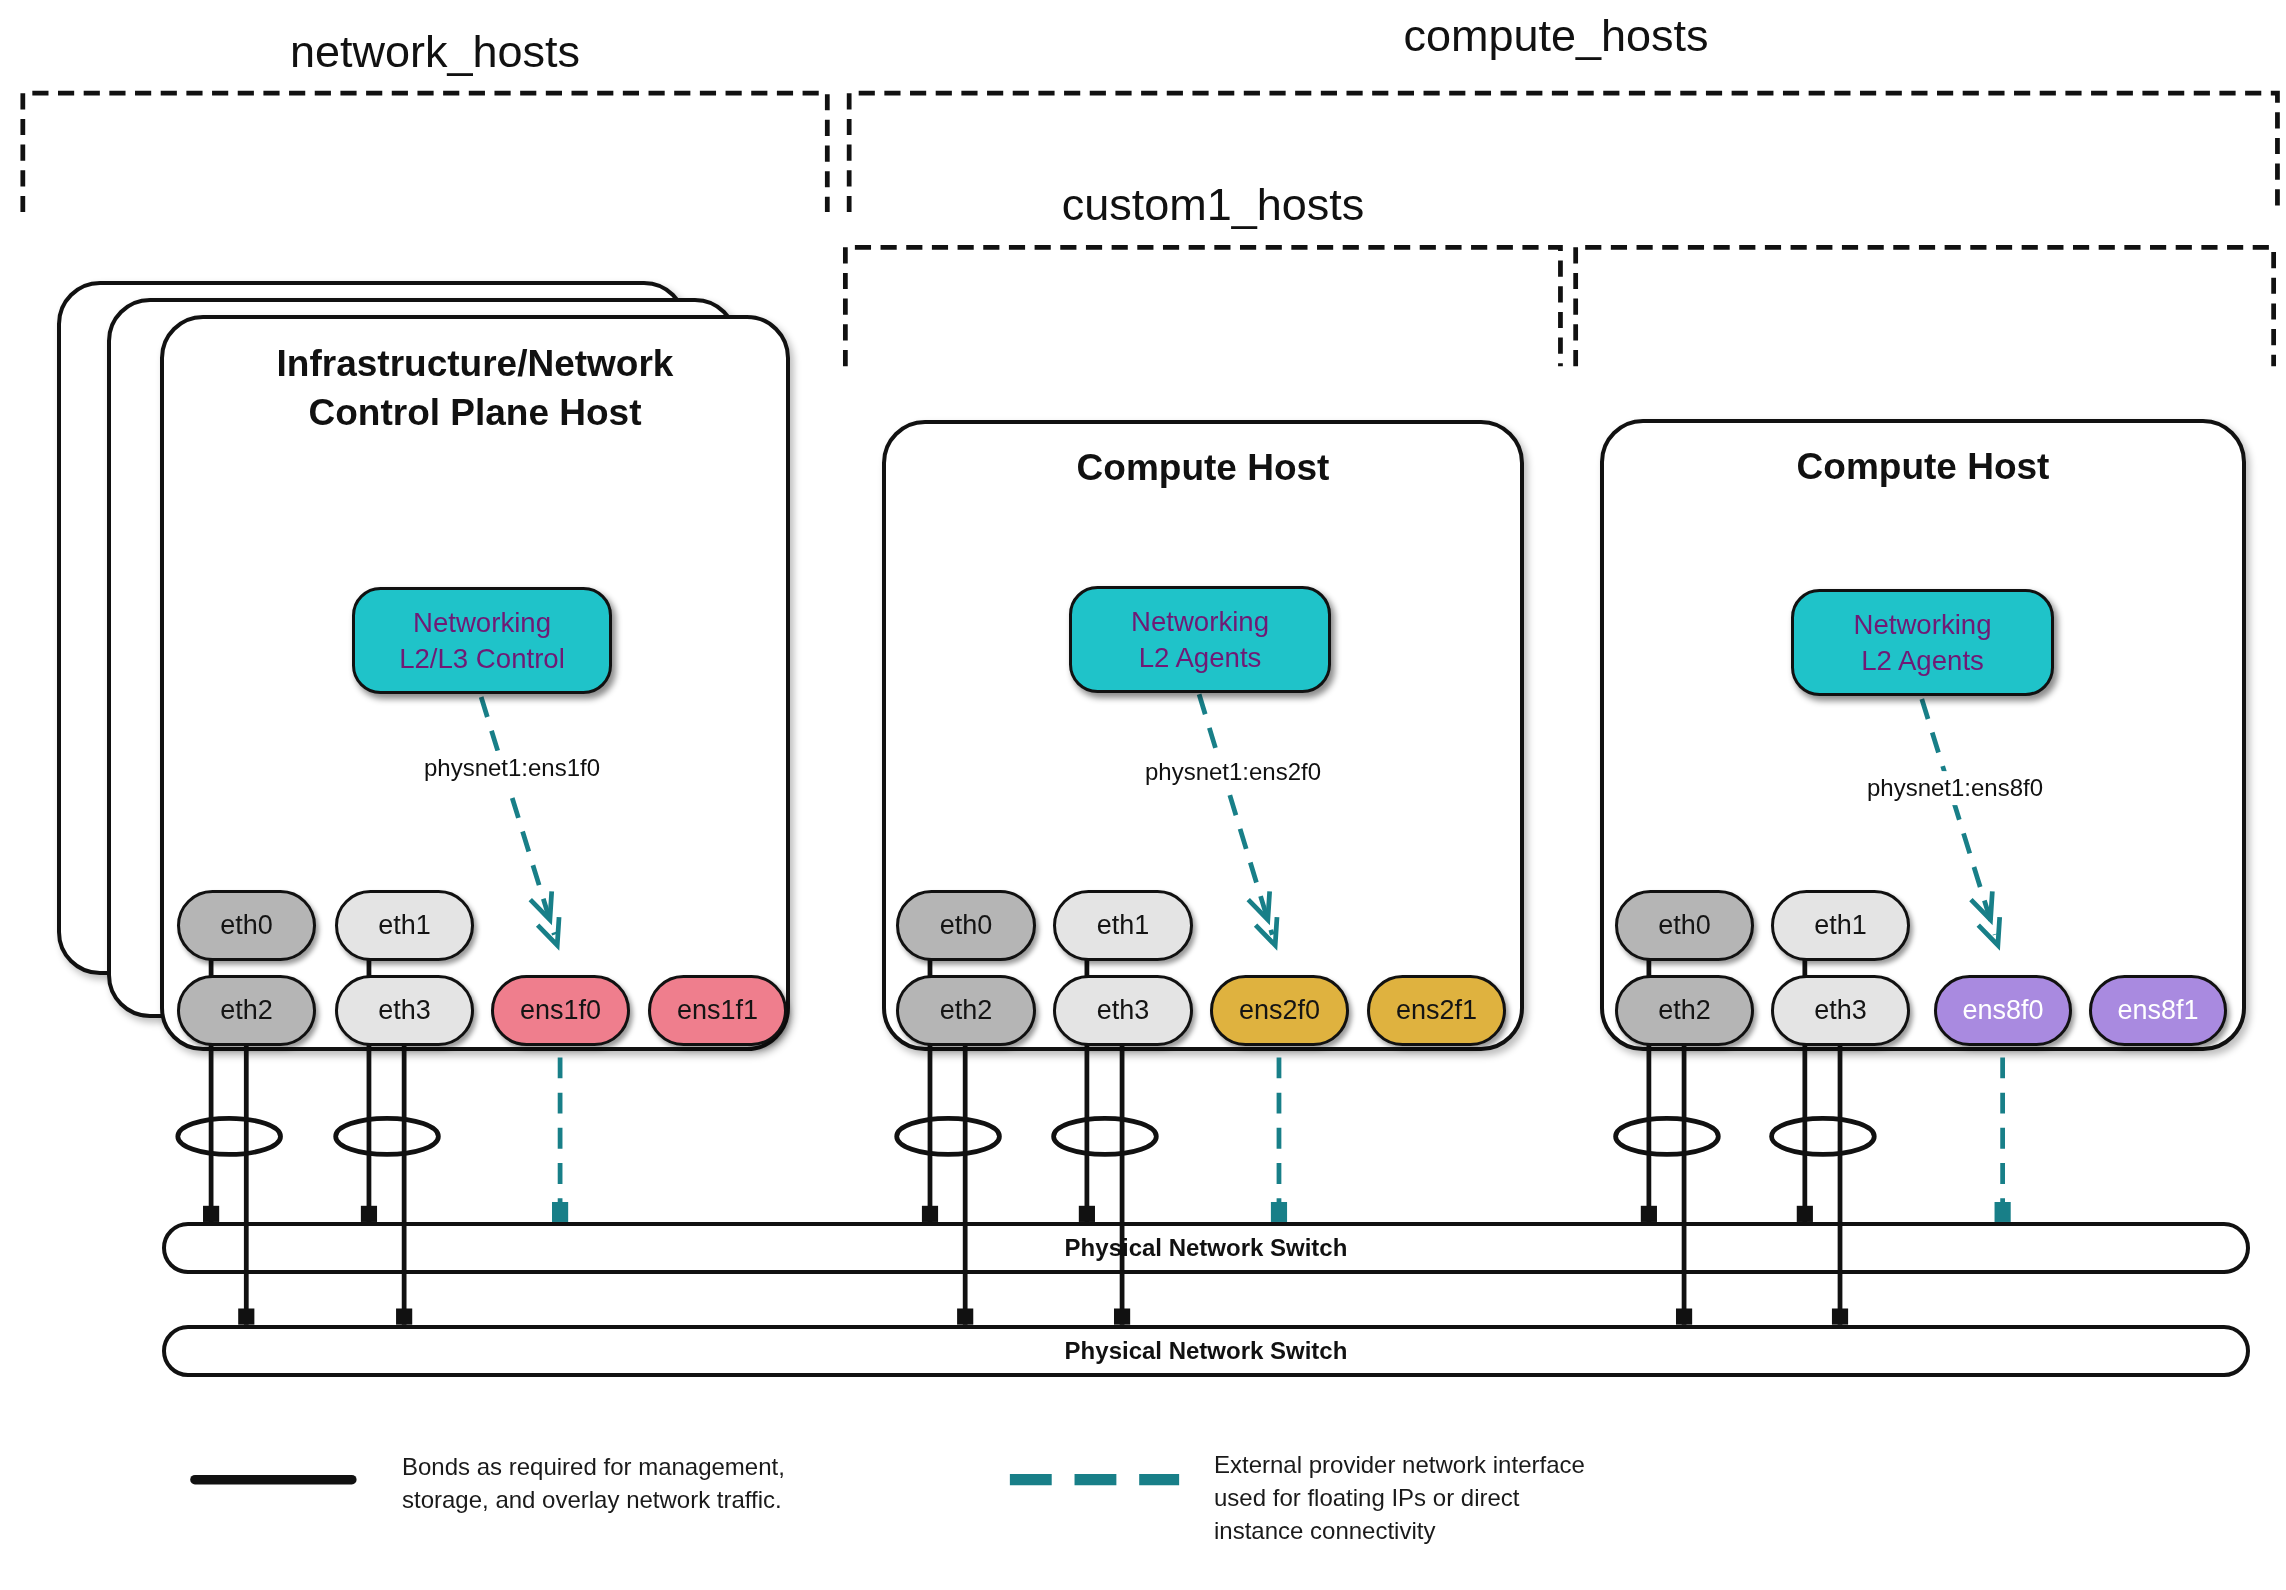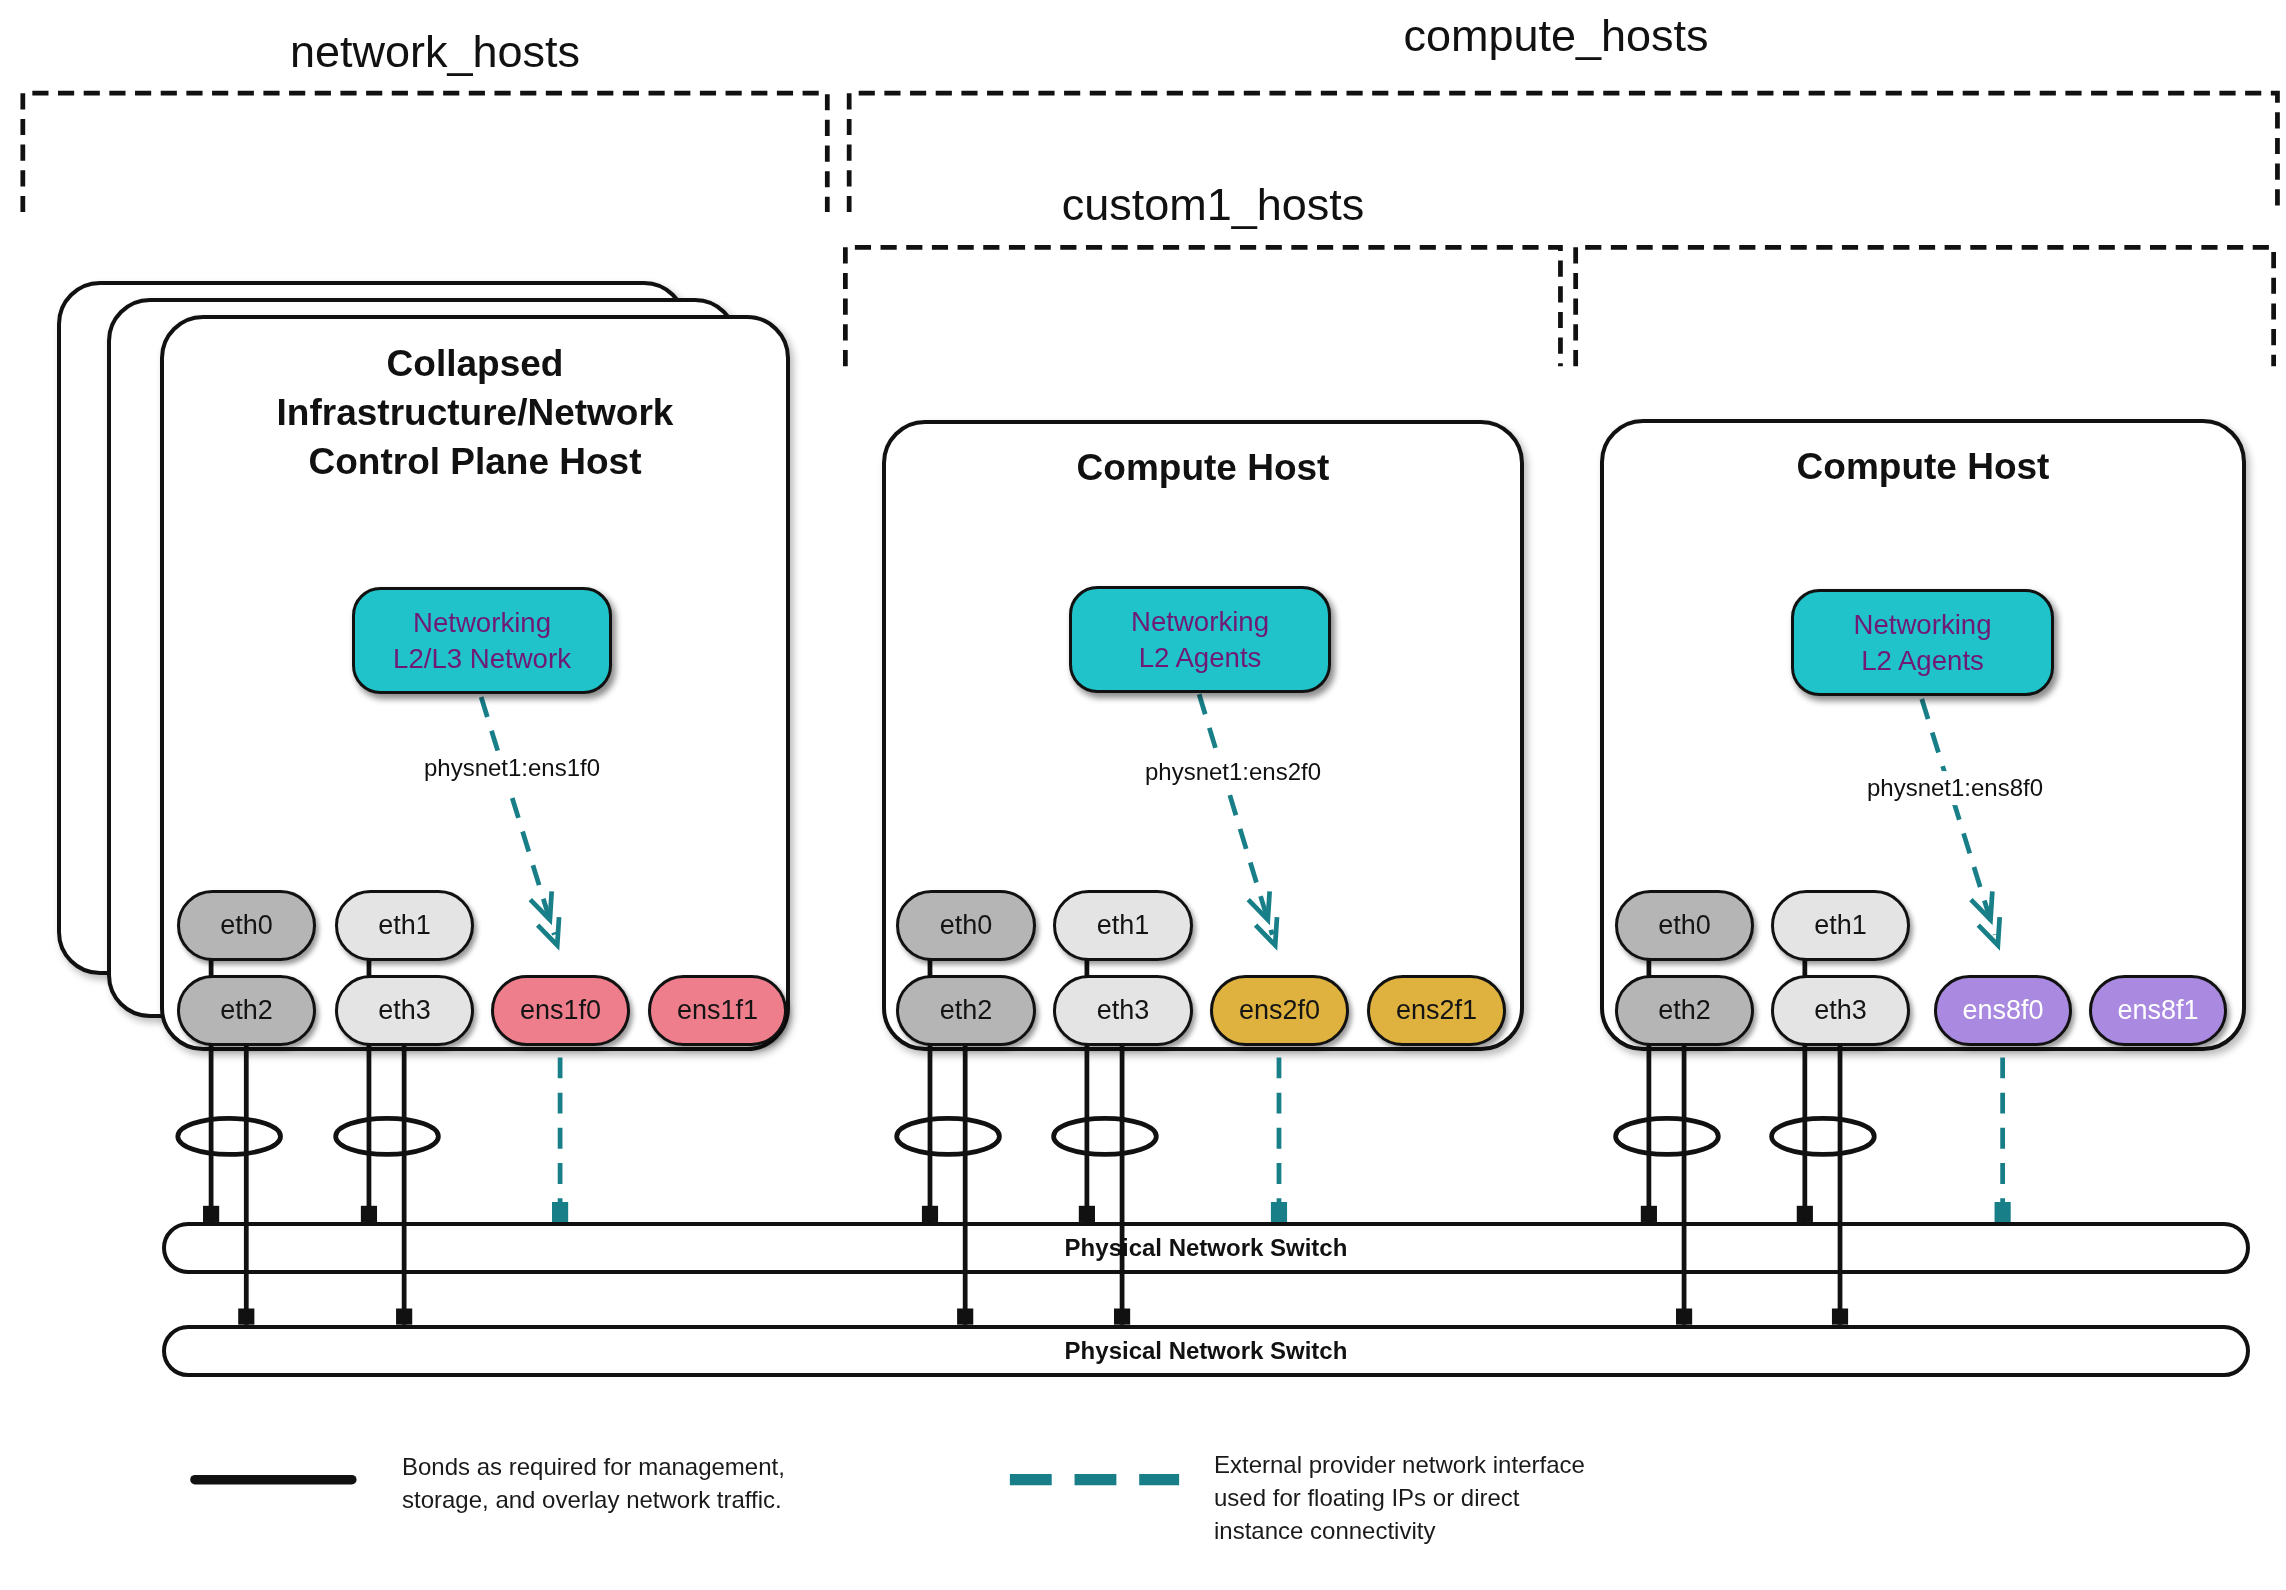--- a/index.html
+++ b/index.html
@@ -54,30 +54,29 @@
   <div class="abs center group-label" style="left:1556px;top:36px;">compute_hosts</div>
   <div class="abs center group-label" style="left:1213px;top:205px;">custom1_hosts</div>
 
   <div class="host-box z2" style="left:57px;top:281px;width:630px;height:694px;"></div>
   <div class="host-box z3" style="left:107px;top:298px;width:631px;height:720px;"></div>
   <div class="host-box z4" style="left:160px;top:315px;width:630px;height:736px;"></div>
   <div class="host-box z4" style="left:882px;top:420px;width:642px;height:631px;"></div>
   <div class="host-box z4" style="left:1600px;top:419px;width:646px;height:632px;"></div>
 
   <div class="host-title" style="left:160px;top:339px;width:630px;">
-    <div>Collapsed</div>
     <div>Infrastructure/Network</div>
     <div>Control Plane Host</div>
   </div>
   <div class="host-title" style="left:882px;top:443px;width:642px;">Compute Host</div>
   <div class="host-title" style="left:1600px;top:442px;width:646px;">Compute Host</div>
 
   <div class="agent-box" style="left:352px;top:587px;width:260px;height:107px;">
     <div>Networking</div>
-    <div>L2/L3 Network</div>
+    <div>L2/L3 Control</div>
   </div>
   <div class="agent-box" style="left:1069px;top:586px;width:262px;height:107px;">
     <div>Networking</div>
     <div>L2 Agents</div>
   </div>
   <div class="agent-box" style="left:1791px;top:589px;width:263px;height:107px;">
     <div>Networking</div>
     <div>L2 Agents</div>
   </div>
 

